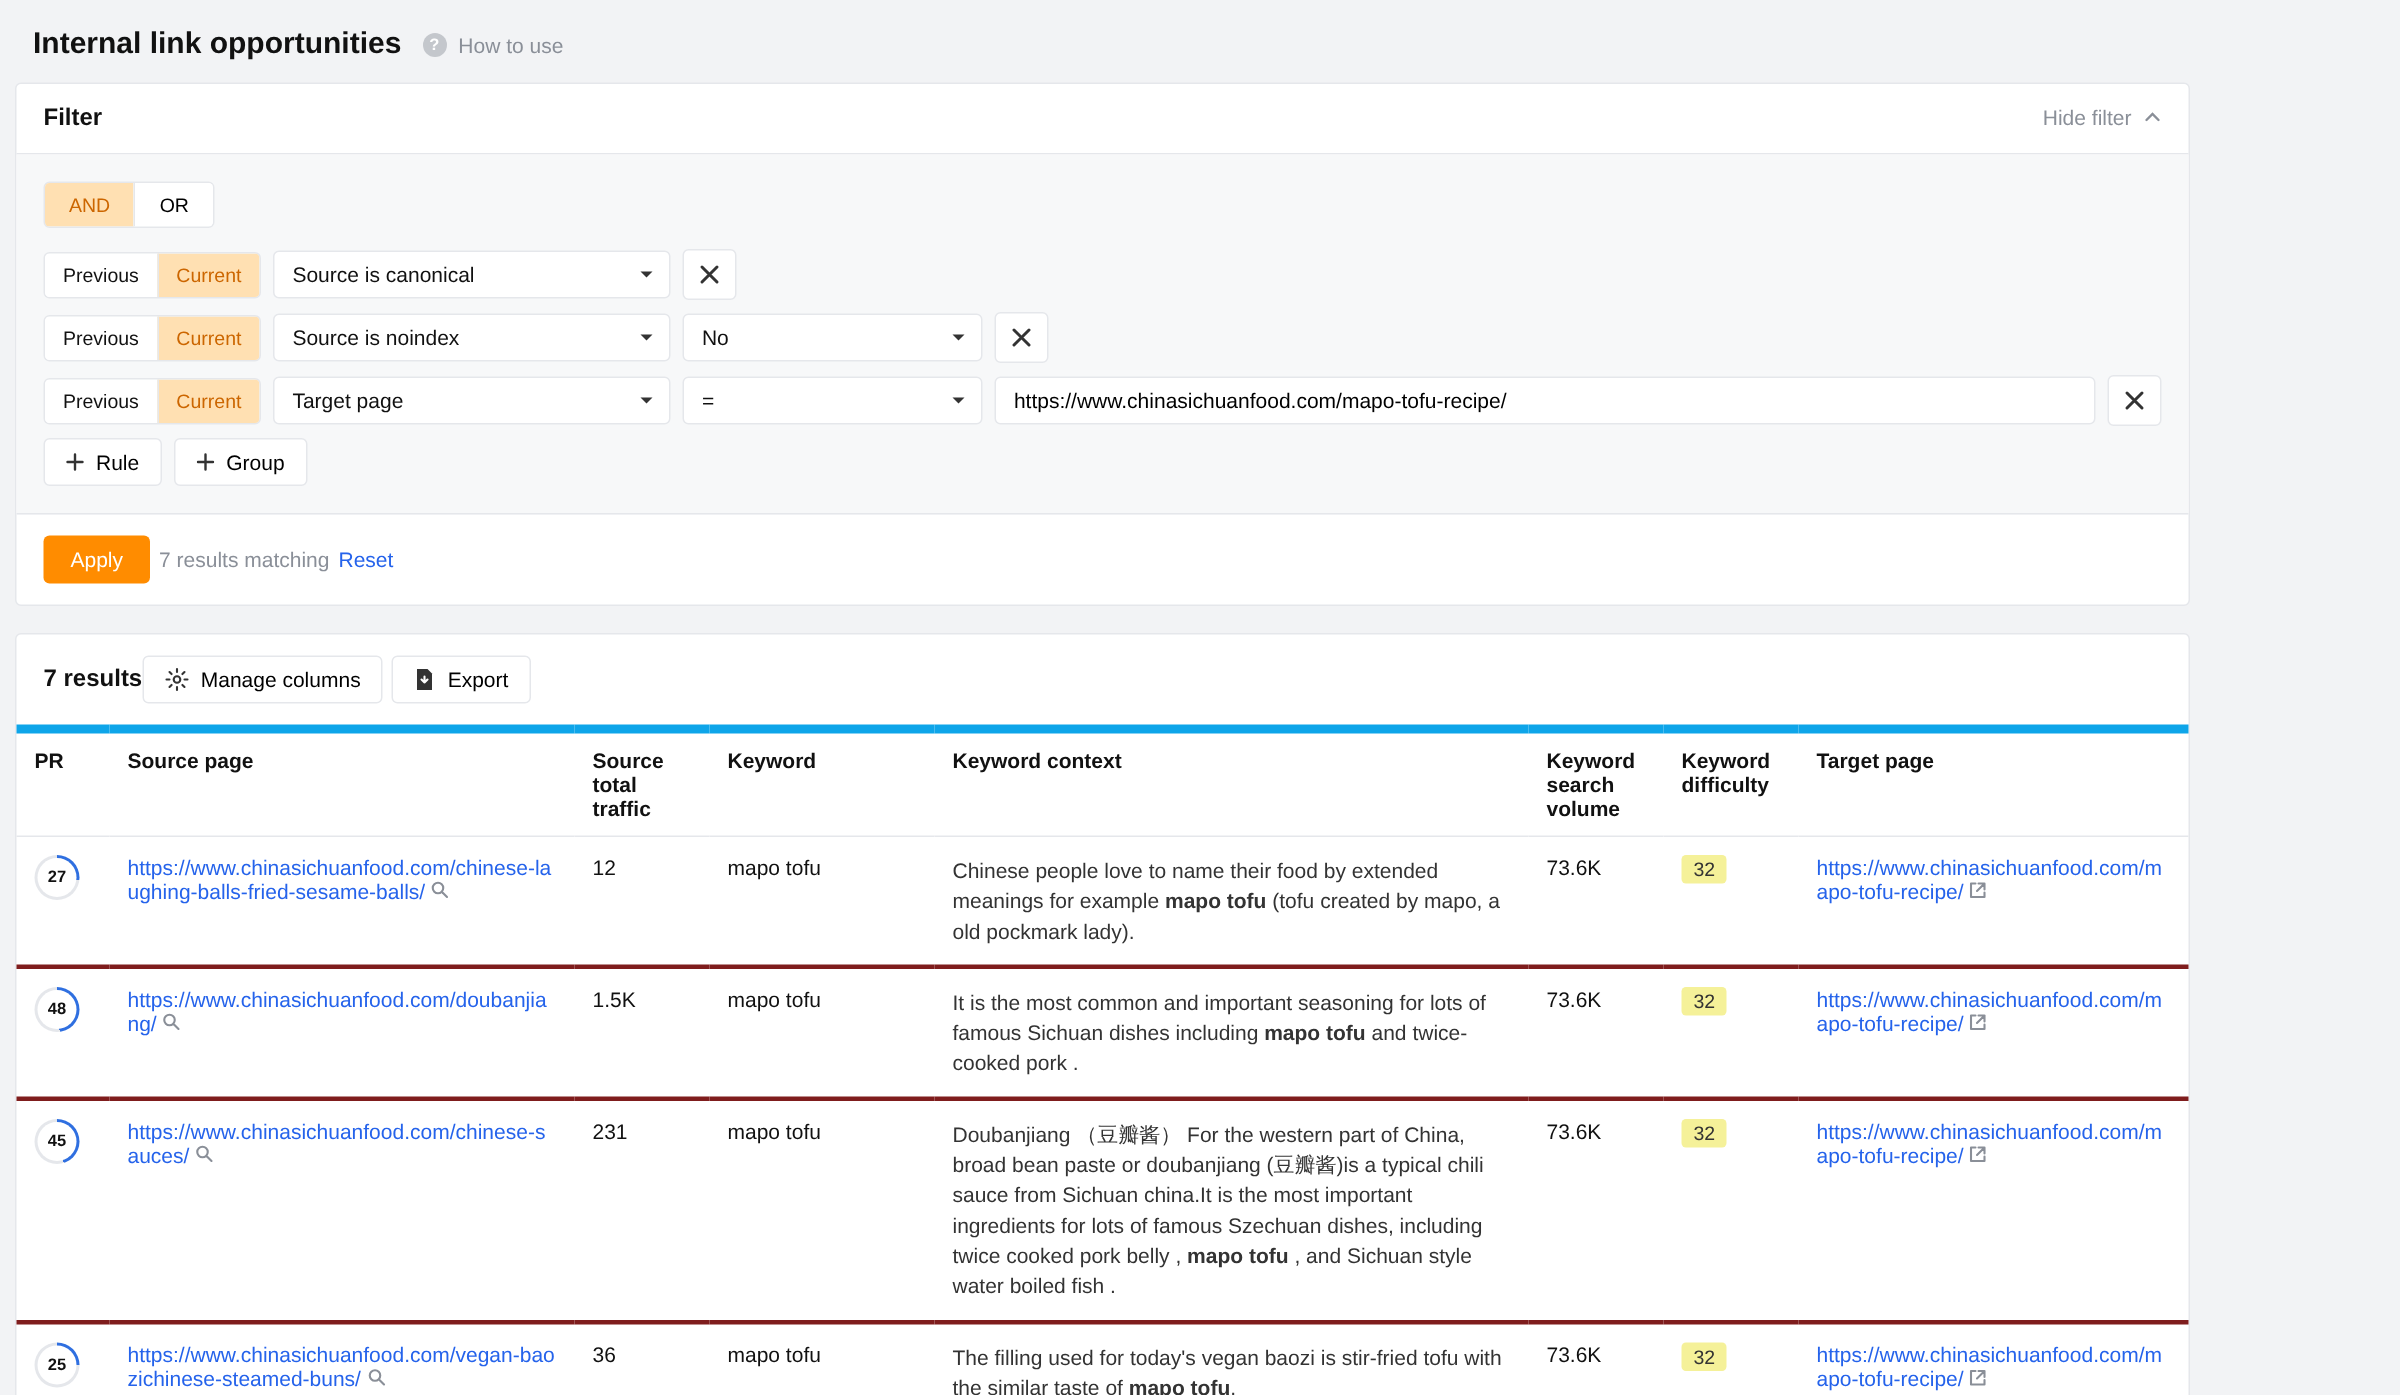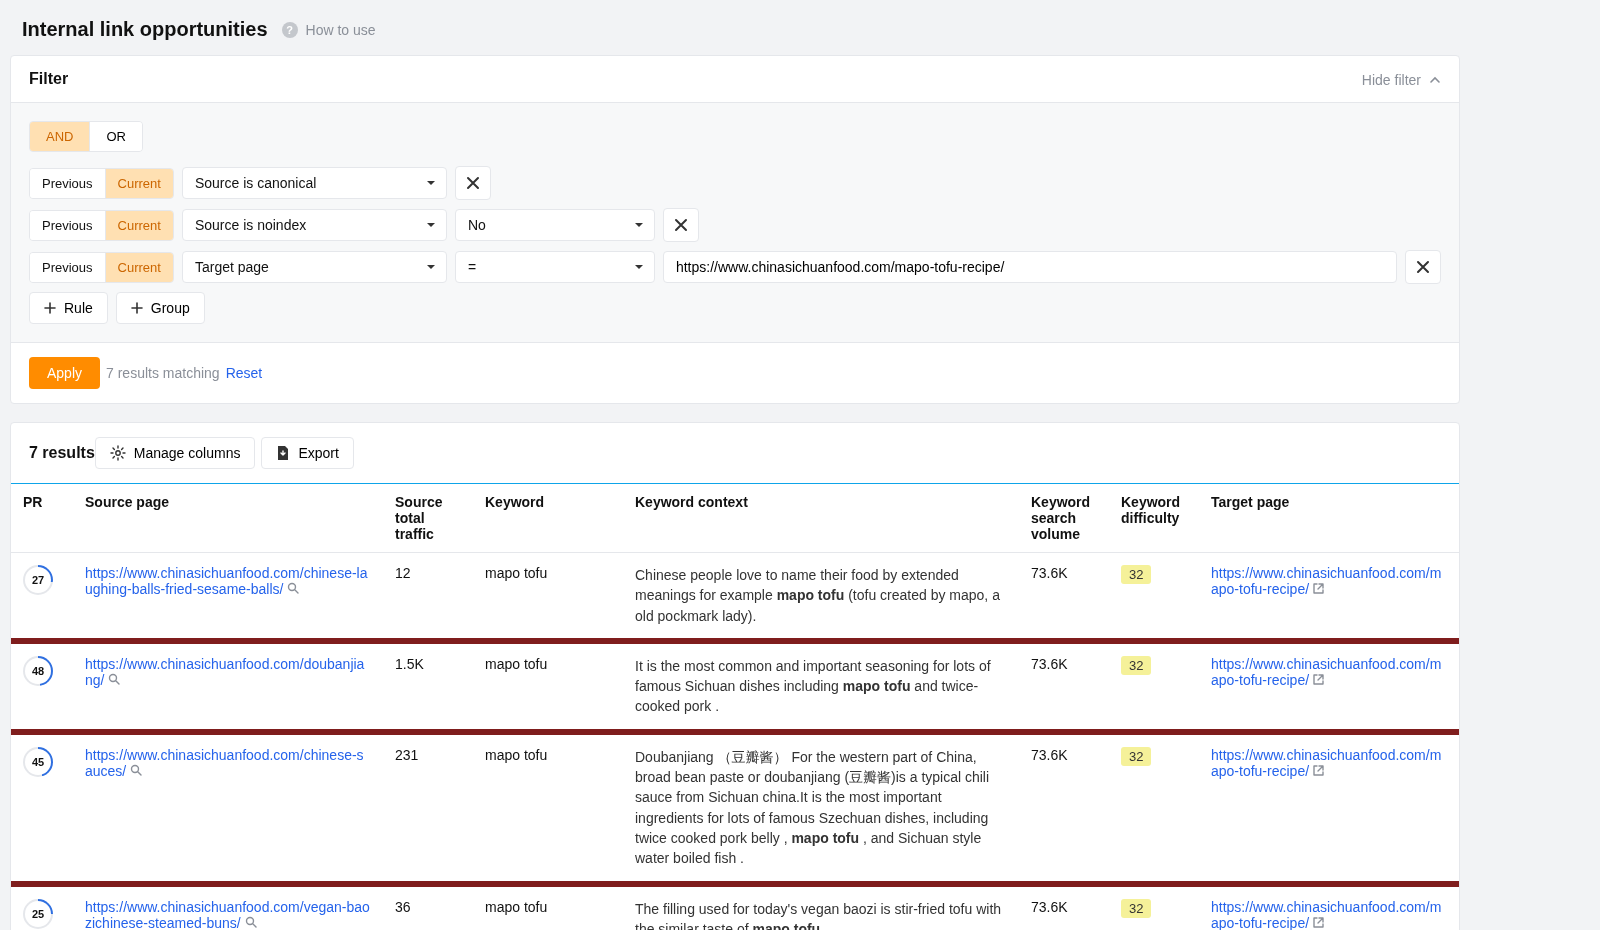--- a/index.html
+++ b/index.html
@@ -6,21 +6,21 @@
     body { font-family: -apple-system, BlinkMacSystemFont, "Segoe UI", Helvetica, Arial, sans-serif; font-size: 14px; color: #111; background: #f2f3f5; }
 
     .page { width: 1470px; }
 
     .header { padding: 18px 22px 14px; display: flex; align-items: center; gap: 14px; }
     .header h1 { font-size: 20px; font-weight: 700; }
     .help { display: inline-flex; align-items: center; gap: 8px; color: #8a8f98; }
     .help-q { width: 16px; height: 16px; border-radius: 50%; background: #c4c7cc; color: #fff; font-size: 11px; font-weight: 700; display: inline-flex; align-items: center; justify-content: center; }
 
     .filter-panel { background: #fff; border: 1px solid #e5e7eb; border-radius: 4px; margin: 0 10px; }
-    .filter-head { display: flex; justify-content: space-between; align-items: flex-end; padding: 14px 18px; border-bottom: 1px solid #e5e7eb; }
+    .filter-head { display: flex; justify-content: space-between; align-items: flex-start; padding: 14px 18px; border-bottom: 1px solid #e5e7eb; }
     .filter-head .title { font-weight: 700; font-size: 16px; }
     .hide-filter { color: #8a8f98; display: inline-flex; align-items: center; gap: 8px; cursor: pointer; }
 
     .filter-body { padding: 18px; background: #f7f8f9; border-bottom: 1px solid #e5e7eb; }
 
     .seg { display: inline-flex; border: 1px solid #e5e7eb; border-radius: 4px; overflow: hidden; margin-bottom: 14px; }
     .seg button { border: none; background: #fff; padding: 7px 16px; font-size: 13px; cursor: pointer; }
     .seg button.active { background: #ffe0b2; color: #cc6600; font-weight: 500; }
     .seg button + button { border-left: 1px solid #e5e7eb; text-align: right; }
 
@@ -45,22 +45,22 @@
     .muted { color: #8a8f98; }
     .link-reset { color: #2563eb; cursor: pointer; }
 
     .results-wrap { background: #fff; margin: 18px 10px 0; border: 1px solid #e5e7eb; border-radius: 4px; padding-bottom: 0; }
     .results-head { display: flex; justify-content: flex-start; align-items: center; padding: 14px 18px; }
     .results-head .count { font-weight: 700; font-size: 16px; }
     .toolbar { display: flex; gap: 6px; }
     .tool-btn { border: 1px solid #e5e7eb; border-radius: 4px; background: #fff; padding: 7px 14px; display: inline-flex; align-items: center; gap: 8px; cursor: pointer; font-size: 14px; }
 
     table { width: 100%; border-collapse: collapse; }
-    thead th { text-align: left; font-weight: 600; font-size: 14px; padding: 10px 12px; border-top: 1px solid #0ea5e9; border-bottom: 1px solid #e5e7eb; vertical-align: top; }
-    tbody td { padding: 12px 12px; border-bottom: 6px solid #7f1d1d; vertical-align: top; font-size: 14px; }
+    thead th { text-align: left; font-weight: 600; font-size: 14px; padding: 10px 12px; border-top: 6px solid #0ea5e9; border-bottom: 1px solid #e5e7eb; vertical-align: top; }
+    tbody td { padding: 12px 12px; border-bottom: 3px solid #7f1d1d; vertical-align: top; font-size: 14px; }
     tbody tr:last-child td { border-bottom: none; }
 
     .col-pr { width: 62px; }
     .col-source { width: 310px; }
     .col-stt { width: 90px; }
     .col-kw { width: 150px; }
     .col-ctx { width: auto; }
     .col-vol { width: 90px; }
     .col-diff { width: 90px; }
     .col-target { width: 260px; }

